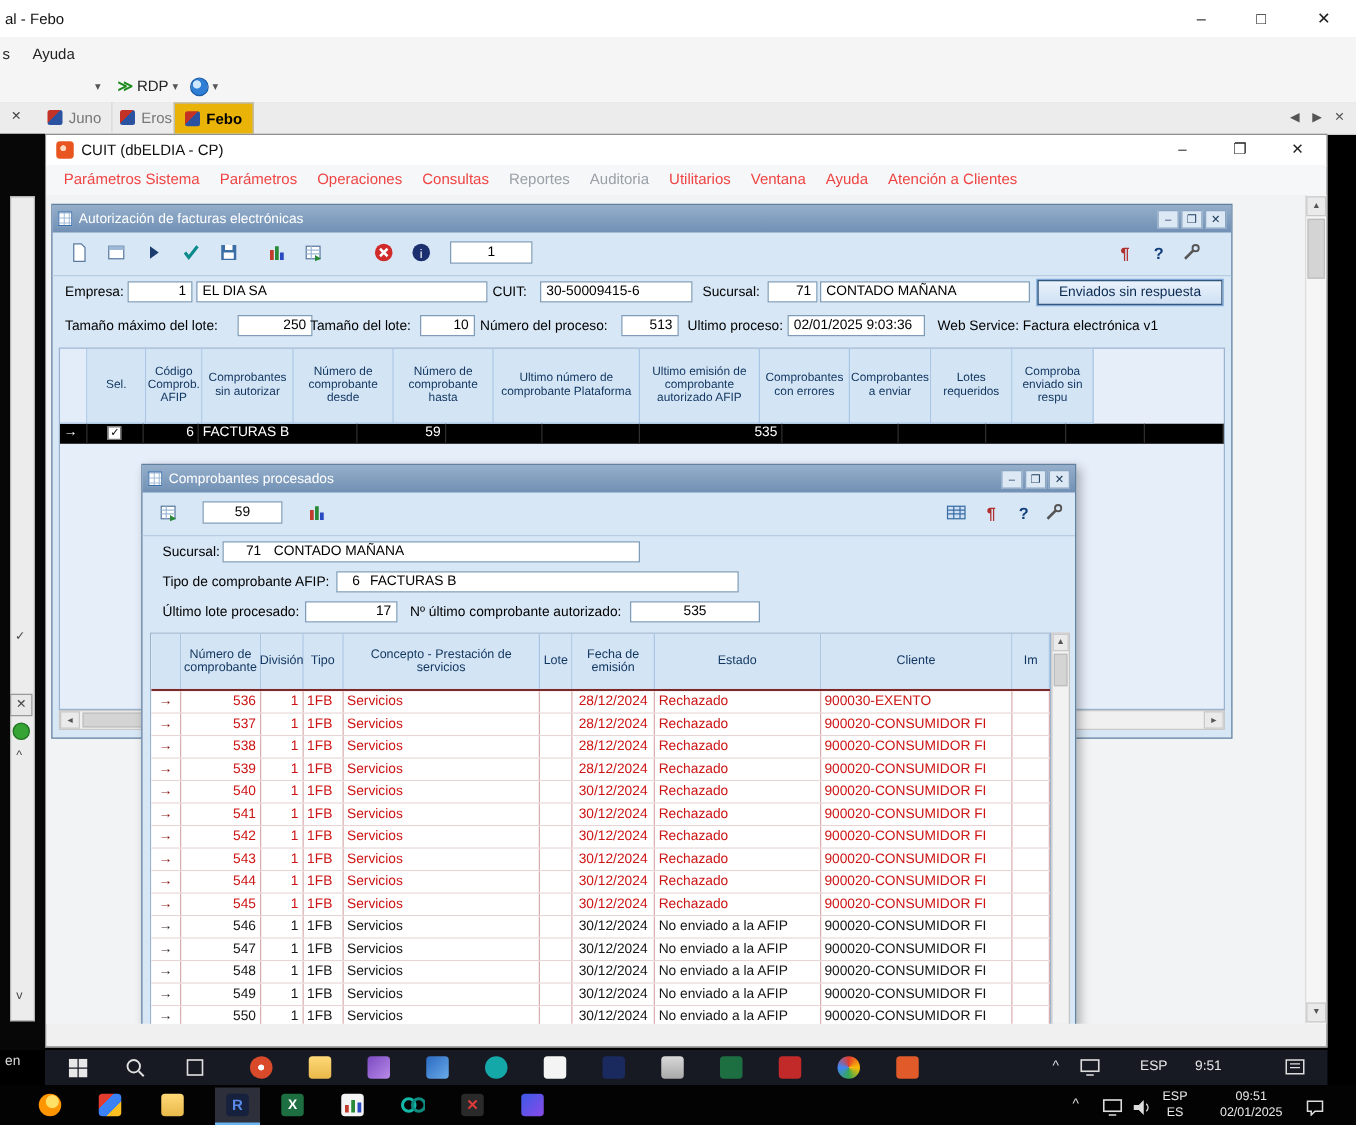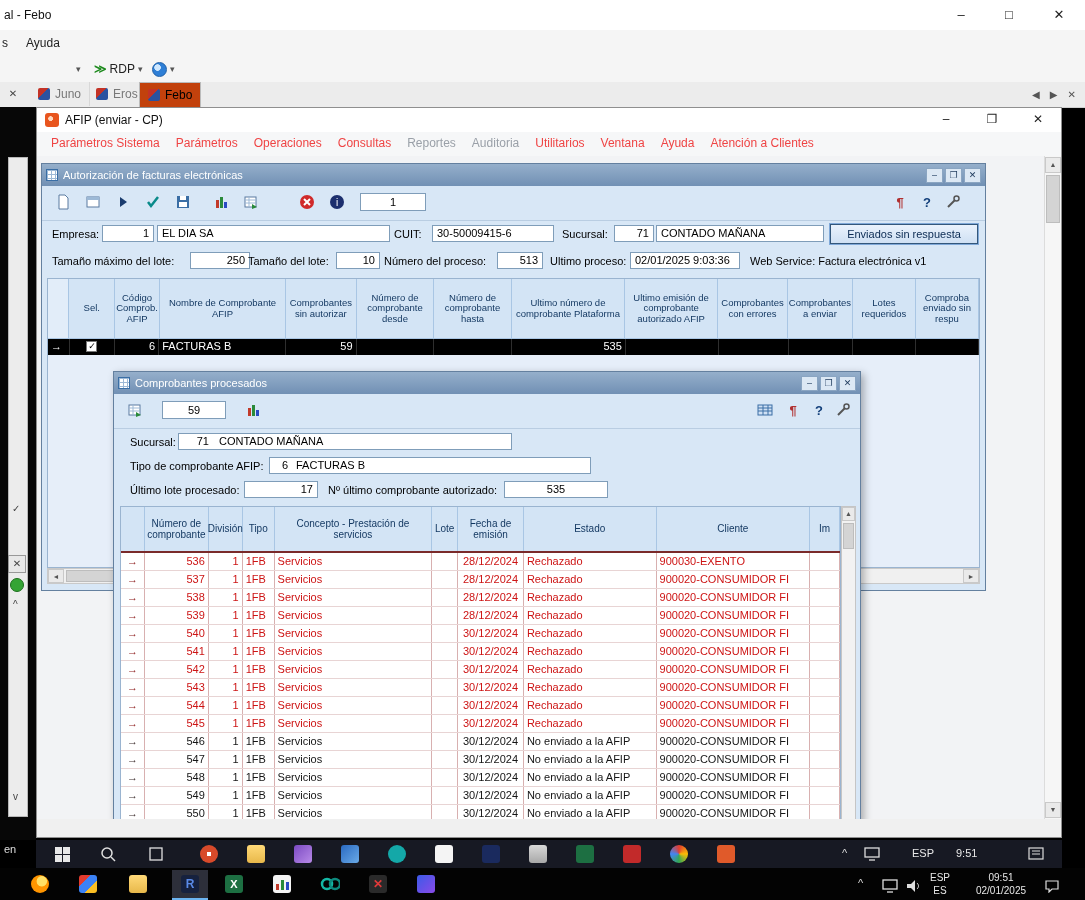--- a/index.html
+++ b/index.html
@@ -12,21 +12,21 @@
   .o-menu-item{position:absolute;top:0;line-height:26px;font-size:12px;color:#222;}
   .o-toolbar{position:absolute;left:0;top:56px;width:1085px;height:26px;background:#f5f5f5;border-bottom:1px solid #ddd;}
   .caret{font-size:9px;color:#555;}
   .o-tool{position:absolute;top:0;height:26px;display:flex;align-items:center;gap:3px;font-size:12px;color:#222;}
   .globe{width:15px;height:15px;border-radius:50%;background:radial-gradient(circle at 35% 35%,#cfe8ff 0 25%,#2f7fd6 30% 100%);border:1px solid #1d5fa8;box-sizing:border-box;}
   .rdp-arrows{color:#1d8a1d;font-weight:bold;font-size:12px;}
   
   .tabbar{position:absolute;left:0;top:82px;width:1085px;height:25px;background:#ececec;border-bottom:1px solid #cfcfcf;}
   .tb-close{position:absolute;left:5px;top:4px;width:16px;height:16px;line-height:16px;text-align:center;font-size:10px;color:#444;}
   .tab{position:absolute;top:0;height:24px;display:flex;align-items:center;gap:5px;padding:0 8px;font-size:12px;color:#777;border-right:1px solid #d8d8d8;}
-  .tab.active{background:#c2410c;color:#000;font-weight:normal;border:1px solid #bbb;border-bottom:none;}
+  .tab.active{background:#eab308;color:#000;font-weight:bold;border:1px solid #bbb;border-bottom:none;}
   .tab-ico{width:12px;height:12px;background:linear-gradient(135deg,#c33226 0 45%,#2a52a0 45% 100%);border-radius:2px;}
   .tab-nav{position:absolute;top:0;height:24px;display:flex;align-items:center;gap:10px;font-size:10px;color:#555;}
   
   .ledge{position:absolute;left:0;top:107px;width:36px;height:733px;background:#070707;}
   .ledge-sb{position:absolute;left:8px;top:50px;width:20px;height:660px;background:#ececec;border:1px solid #b8b8b8;box-sizing:border-box;}
   .le-item{position:absolute;font-size:10px;color:#444;}
   .le-x{left:8px;top:448px;width:18px;height:18px;background:#e8e8e8;border:1px solid #999;box-sizing:border-box;text-align:center;line-height:16px;}
   .le-dot{left:10px;top:471px;width:12px;height:12px;border-radius:50%;background:#35a435;border:1px solid #1d701d;}
   .le-en{position:absolute;left:4px;top:843px;color:#ddd;font-size:11px;}
   .blicon{position:absolute;left:1px;top:877px;width:14px;height:17px;background:#cfcfcf;border-radius:2px;}
@@ -162,21 +162,21 @@
     <div class="le-item le-dot"></div>
     <span class="le-item" style="left:13px;top:492px">^</span>
     <span class="le-item" style="left:13px;top:684px">v</span>
   </div>
   <span class="le-en">en</span>
   <div class="blicon"></div>
 
   <div class="afip">
     <div class="a-title">
       <span class="afip-icon"></span>
-      <span class="a-title-text">AFIP  (enviar - CP)</span>
+      <span class="a-title-text">CUIT  (dbELDIA - CP)</span>
       <div class="a-btn" style="right:92px"><span>–</span></div>
       <div class="a-btn" style="right:46px"><span>❐</span></div>
       <div class="a-btn" style="right:0"><span>✕</span></div>
     </div>
 
     <div class="a-menu">
 
         <span class="mi">Parámetros Sistema</span>
 
         <span class="mi">Parámetros</span>
@@ -302,21 +302,20 @@
           <span class="lbl" style="left:508px;top:3px">Ultimo proceso:</span>
           <div class="fld" style="left:588px;top:0;width:110px">02/01/2025 9:03:36</div>
           <span class="lbl" style="left:708px;top:3px">Web Service: Factura electrónica v1</span>
         </div>
 
         <div class="g1">
           <div class="g1-head">
             <div class="g1h ind g1c0"></div>
             <div class="g1h g1c1">Sel.</div>
             <div class="g1h g1c2">Código Comprob. AFIP</div>
-            <div class="g1h g1c3">Nombre de Comprobante AFIP</div>
             <div class="g1h g1c4">Comprobantes sin autorizar</div>
             <div class="g1h g1c5">Número de comprobante desde</div>
             <div class="g1h g1c6">Número de comprobante hasta</div>
             <div class="g1h g1c7">Ultimo número de comprobante Plataforma</div>
             <div class="g1h g1c8">Ultimo emisión de comprobante autorizado AFIP</div>
             <div class="g1h g1c9">Comprobantes con errores</div>
             <div class="g1h g1c10">Comprobantes a enviar</div>
             <div class="g1h g1c11">Lotes requeridos</div>
             <div class="g1h g1c12">Comproba enviado sin respu</div>
           </div>

